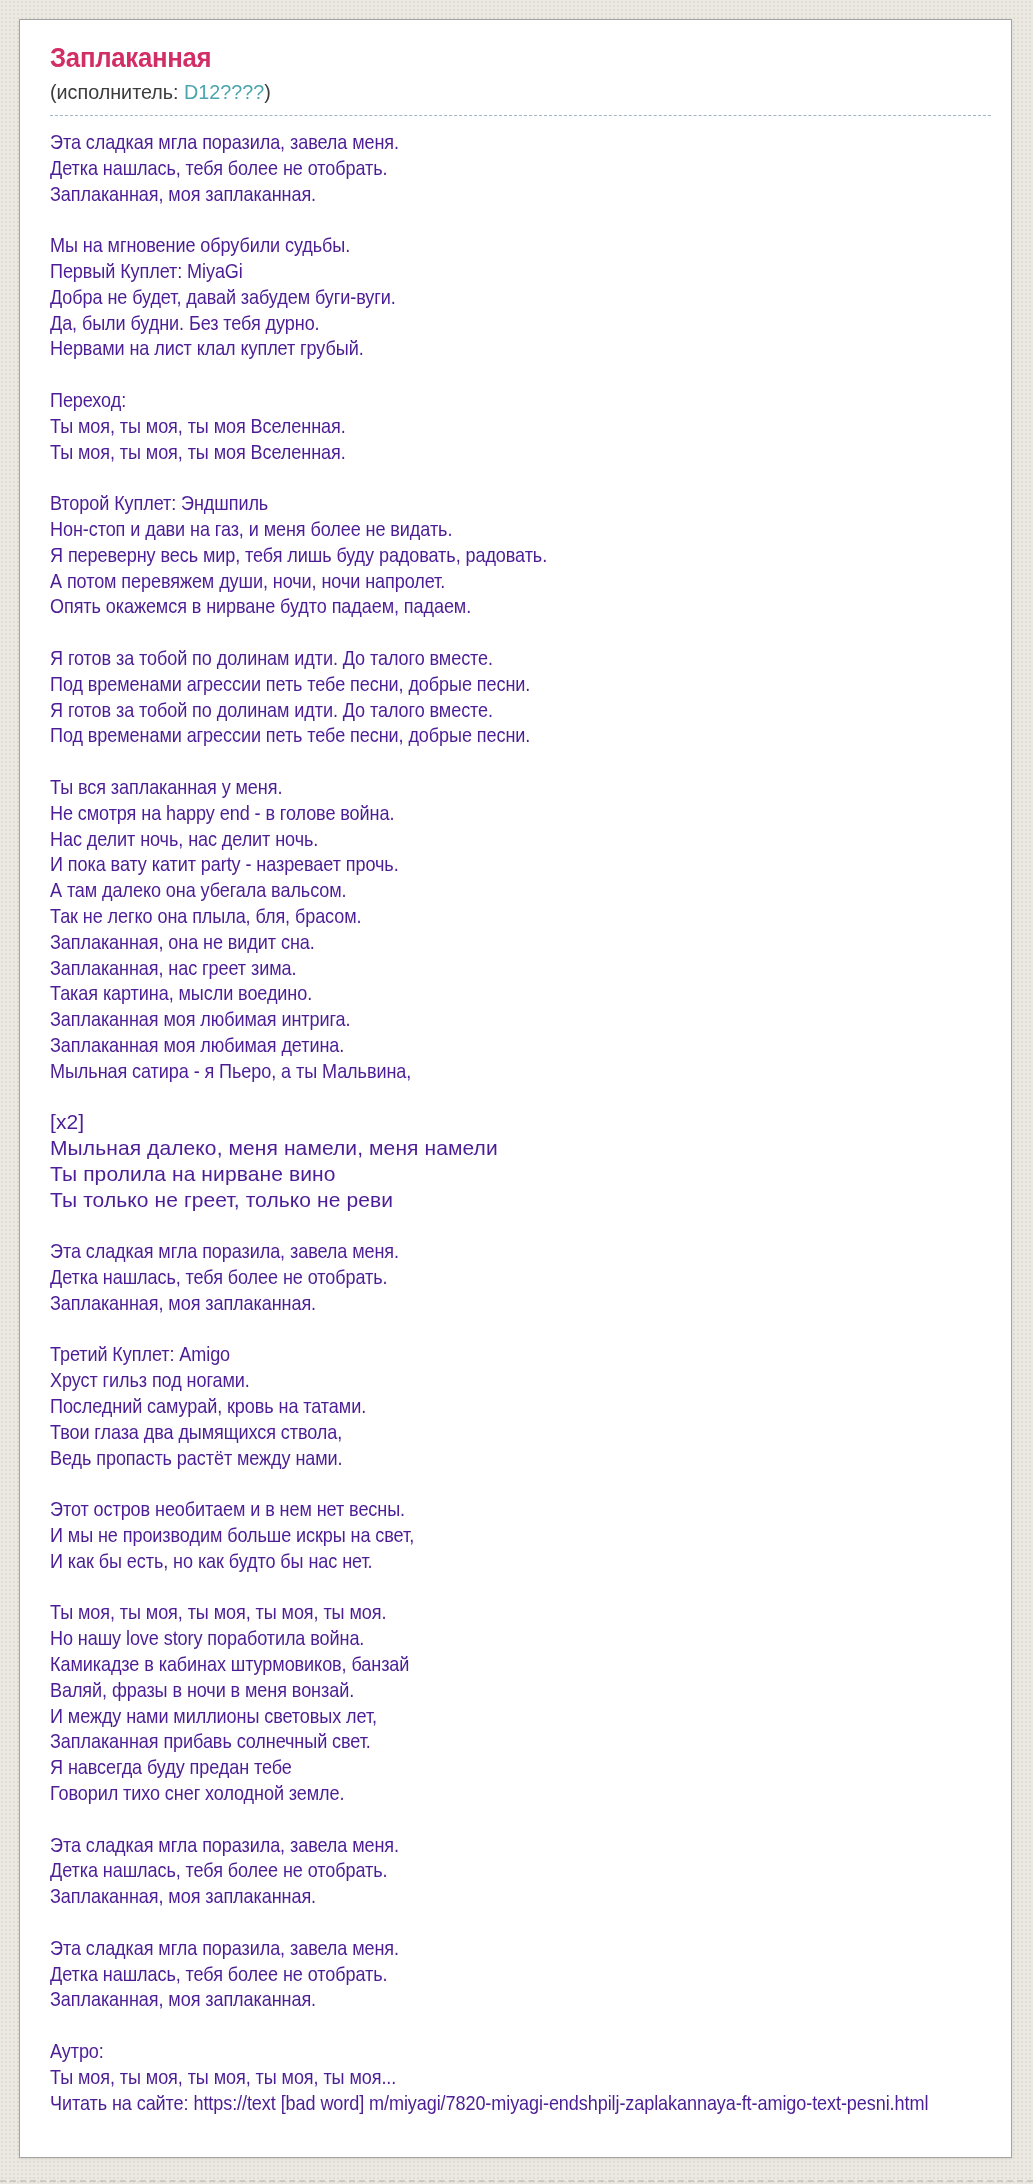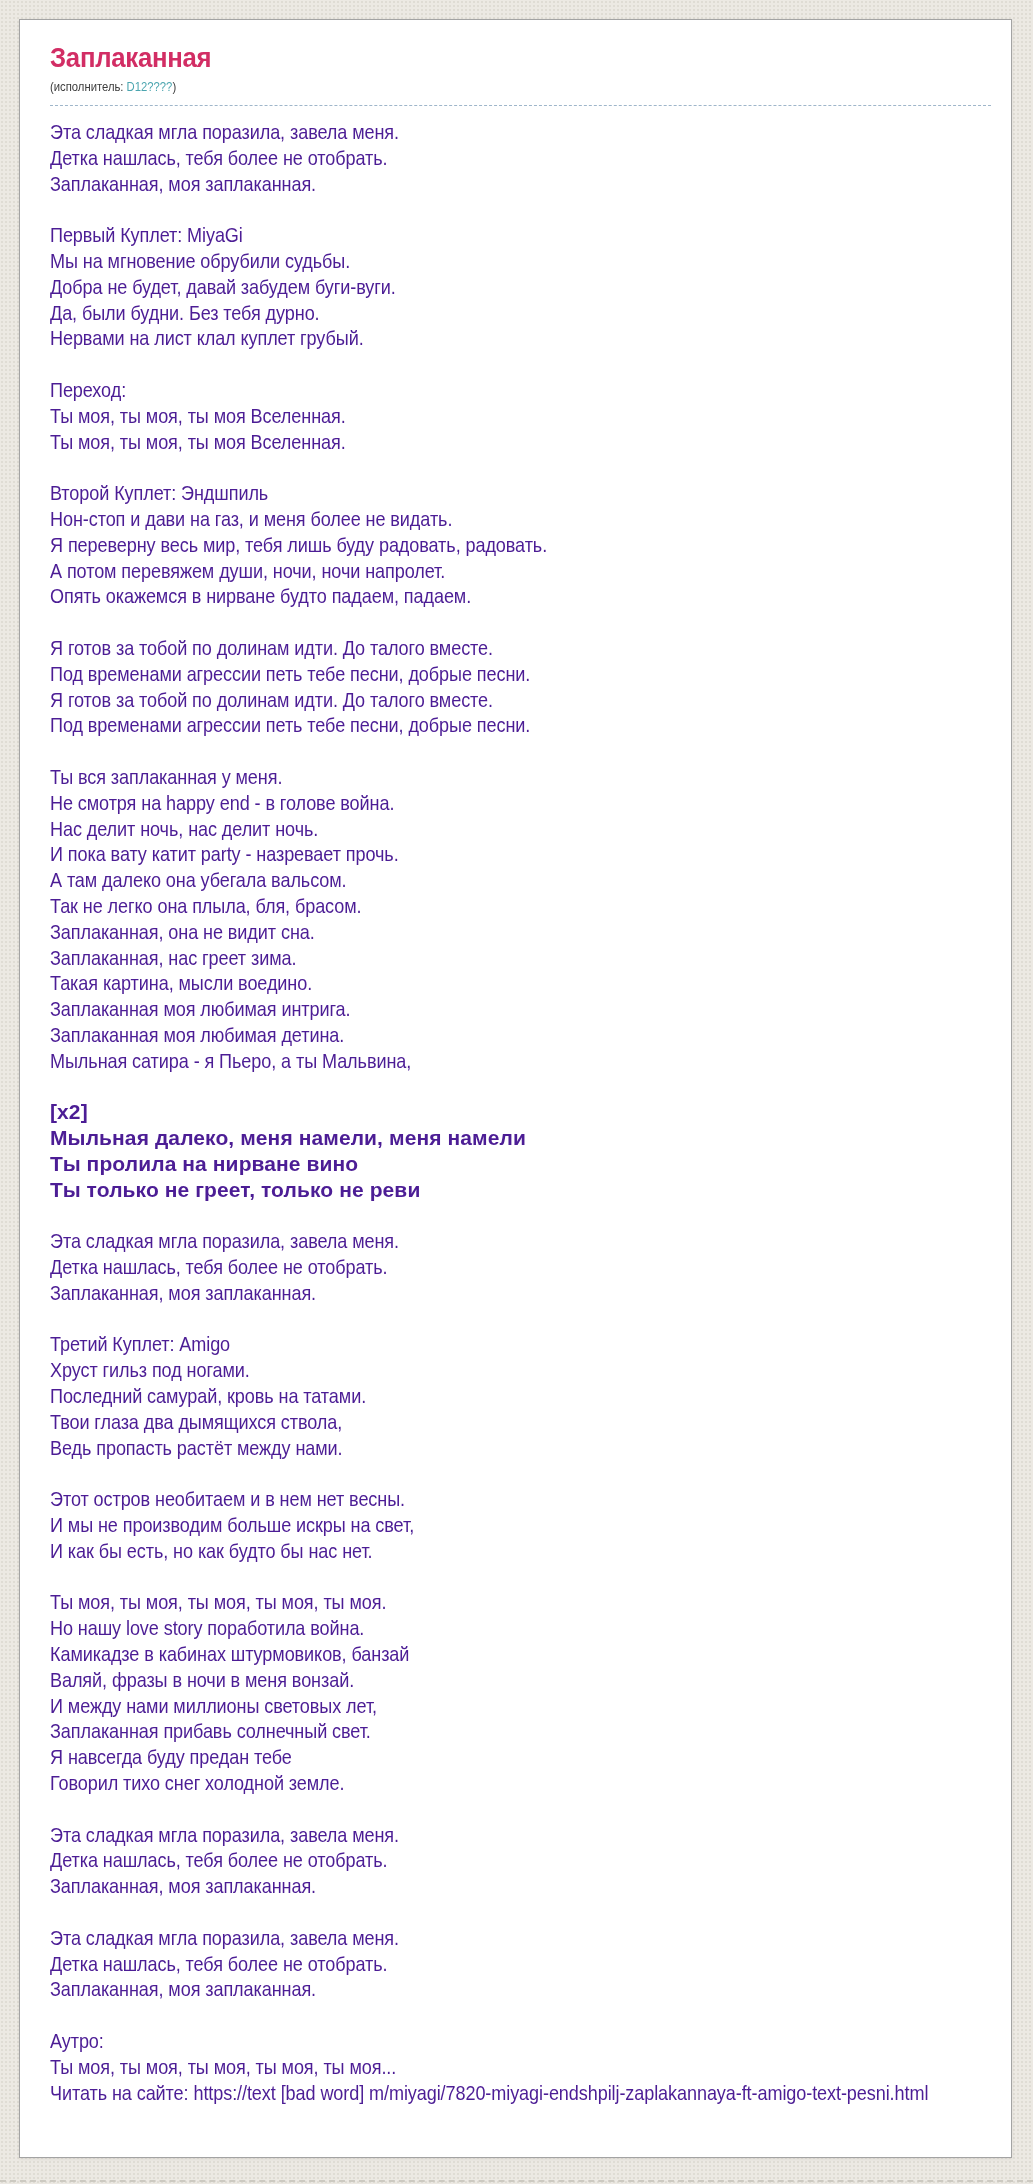--- a/index.html
+++ b/index.html
@@ -33,21 +33,21 @@
     margin: 0 0 6px 0;
     letter-spacing: -0.3px;
   }
   .song-title .t {
     display: inline-block;
     transform: scaleX(0.92);
     transform-origin: 0 50%;
     white-space: nowrap;
   }
   .artist-line {
-    font-size: 12px;
+    font-size: 21px;
     color: #3c3c3c;
     padding-bottom: 11px;
     border-bottom: 1px dashed #9fb6ca;
     margin-bottom: 13px;
   }
   .artist-line .t {
     display: inline-block;
     transform: scaleX(0.94);
     transform-origin: 0 50%;
     white-space: nowrap;
@@ -55,21 +55,21 @@
   .artist-link { text-decoration: none; cursor: pointer; }
   .lyrics { font-size: 21px; color: #4c1d95; }
   .stanza + .stanza { margin-top: 25.8px; }
   .line { line-height: 25.8px; height: 25.8px; white-space: nowrap; }
   .line-text { display: inline-block; white-space: nowrap; }
   .cond .line-text {
     transform: scaleX(0.86);
     transform-origin: 0 50%;
     letter-spacing: -0.1px;
   }
-  .wide .line-text { letter-spacing: 0.1px; font-weight: bold; }
+  .wide .line-text { letter-spacing: 0.1px; }
   .footer-line { margin-top: 0; }
   .bottom-dashes {
     position: absolute;
     left: 0; right: 0; bottom: 2px;
     border-top: 2px dashed #cdcac2;
     height: 0;
   }
 </style>
 </head>
 <body>
@@ -84,22 +84,22 @@
     </span>
   </div>
 
   <div class="lyrics" id="lyrics">
       <div class="stanza cond">
         <div class="line"><span class="line-text">Эта сладкая мгла поразила, завела меня.</span></div>
         <div class="line"><span class="line-text">Детка нашлась, тебя более не отобрать.</span></div>
         <div class="line"><span class="line-text">Заплаканная, моя заплаканная.</span></div>
       </div>
       <div class="stanza cond">
+        <div class="line"><span class="line-text">Мы на мгновение обрубили судьбы.</span></div>
         <div class="line"><span class="line-text">Первый Куплет: MiyaGi</span></div>
-        <div class="line"><span class="line-text">Мы на мгновение обрубили судьбы.</span></div>
         <div class="line"><span class="line-text">Добра не будет, давай забудем буги-вуги.</span></div>
         <div class="line"><span class="line-text">Да, были будни. Без тебя дурно.</span></div>
         <div class="line"><span class="line-text">Нервами на лист клал куплет грубый.</span></div>
       </div>
       <div class="stanza cond">
         <div class="line"><span class="line-text">Переход:</span></div>
         <div class="line"><span class="line-text">Ты моя, ты моя, ты моя Вселенная.</span></div>
         <div class="line"><span class="line-text">Ты моя, ты моя, ты моя Вселенная.</span></div>
       </div>
       <div class="stanza cond">

